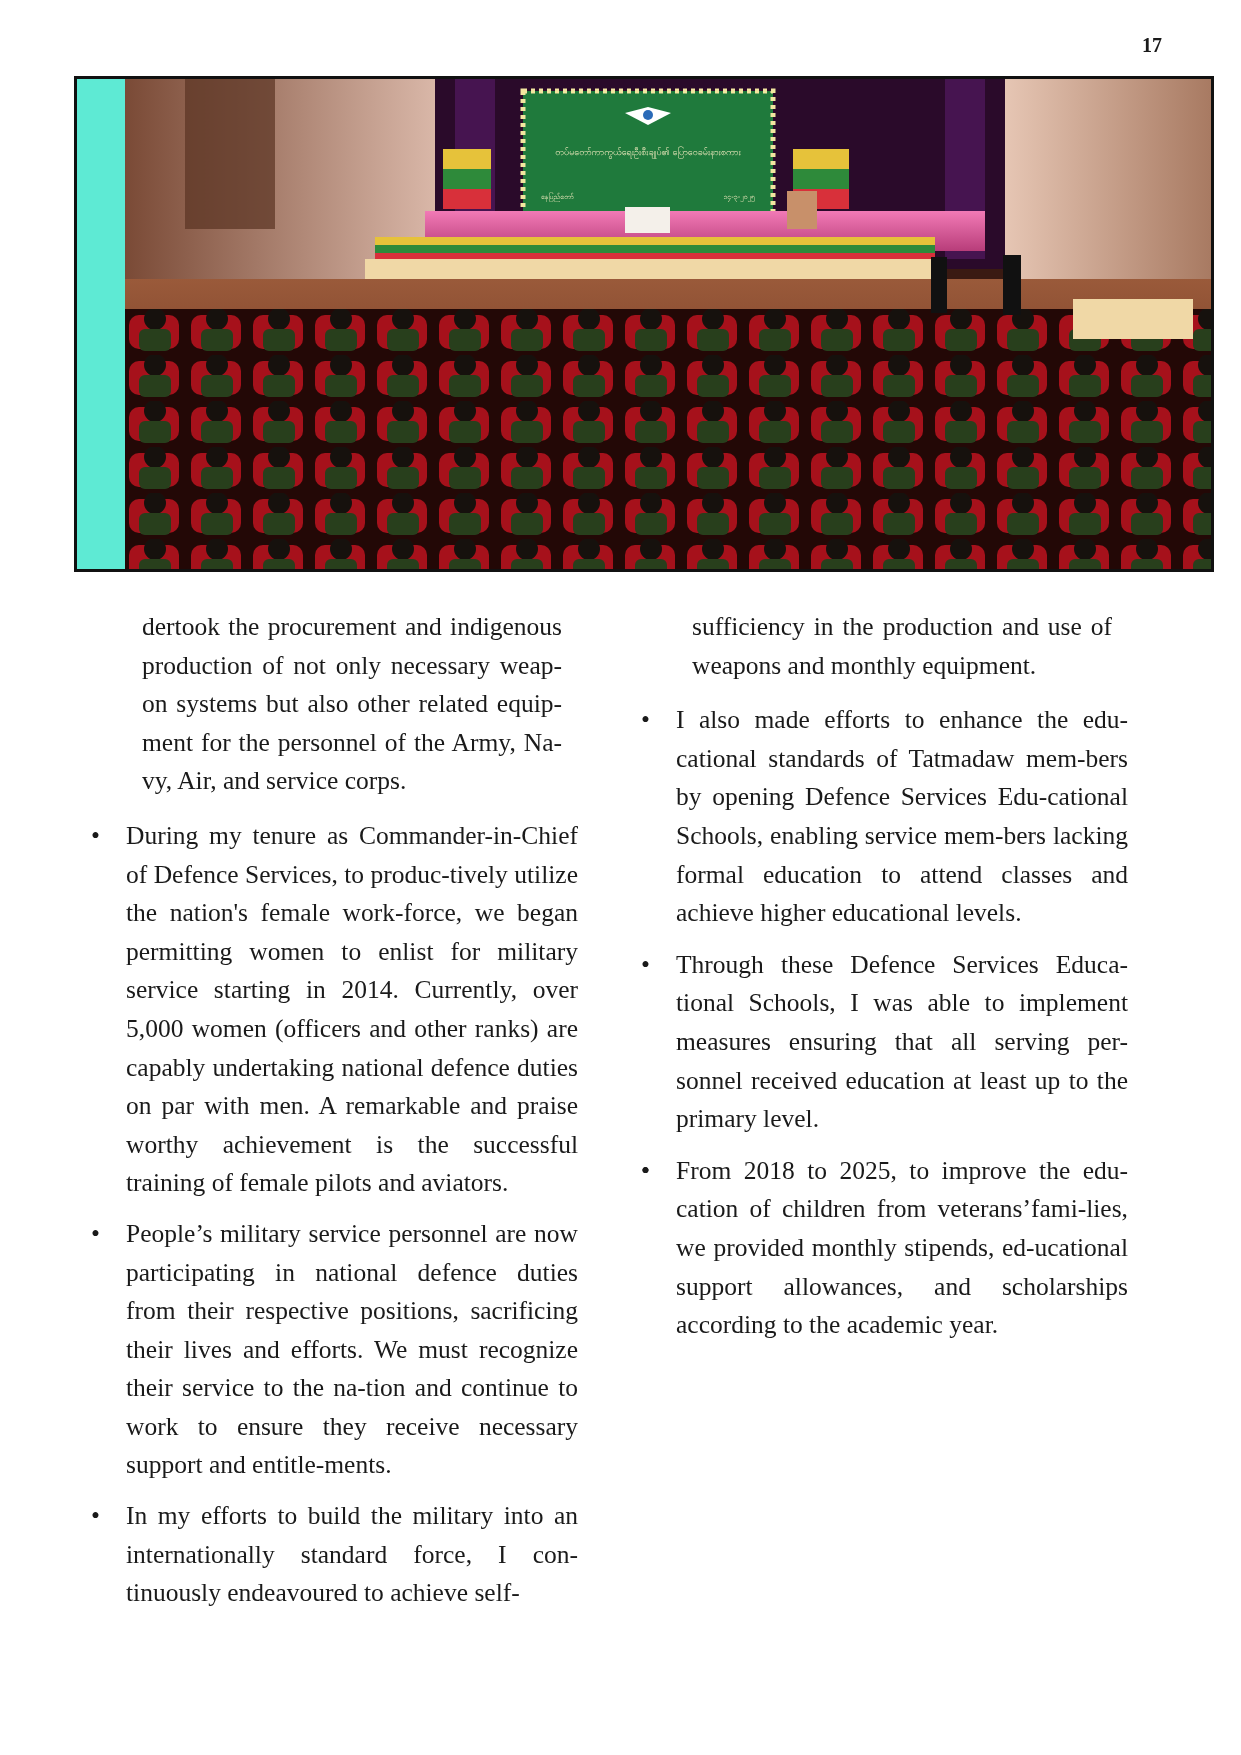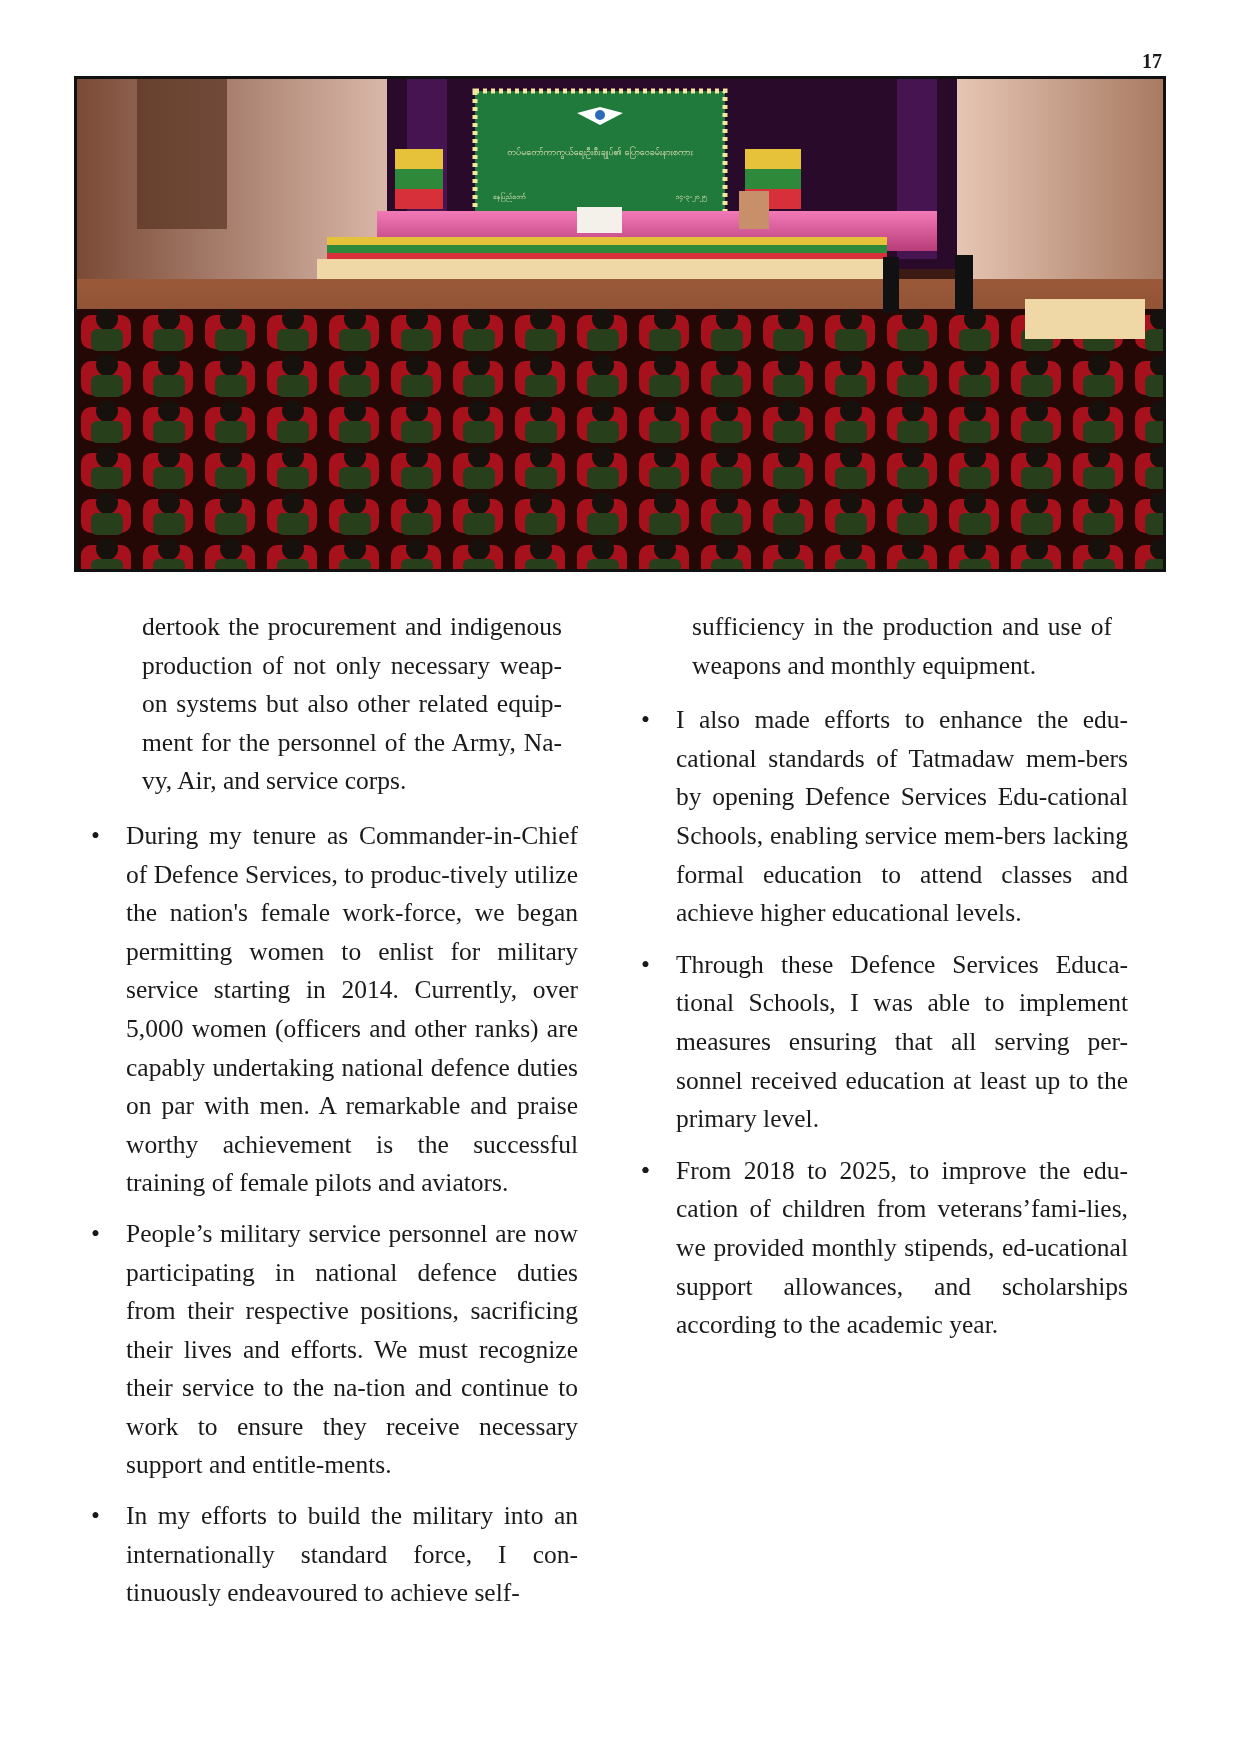--- a/index.html
+++ b/index.html
@@ -1,24 +1,24 @@
 <!DOCTYPE html>
 <html><head>
 <meta charset="utf-8">
 <style>
   html, body { margin: 0; padding: 0; background: #ffffff; }
   body { width: 1241px; height: 1755px; position: relative; overflow: hidden;
          font-family: "Liberation Serif", "DejaVu Serif", serif; color: #1a1a1a; }
 
   .page-number { position: absolute; top: 34px; right: 79px; font-weight: bold;
-                 font-size: 20px; font-family: "Liberation Serif", serif; margin-top: 16px; }
+                 font-size: 20px; font-family: "Liberation Serif", serif; }
 
   
   .photo { position: absolute; left: 74px; top: 76px; width: 1086px; height: 490px;
-           border: 3px solid #111; overflow: hidden; background: #737373; }
+           border: 3px solid #111; overflow: hidden; background: #5eead4; padding-left: 48px; }
   .photo svg { display: block; width: 100%; height: 100%; }
 
   
   .col { position: absolute; top: 592px; width: 490px; font-size: 25.5px; line-height: 38.6px; }
   .col-left { left: 88px; }
   .col-right { left: 638px; }
 
   .para { text-align: justify; padding-left: 38px; margin: 16px; hyphens: manual; }
   .para.cont { }
   .bullet { position: relative; padding-left: 38px; margin: 12px 0 0 0; text-align: justify; }

